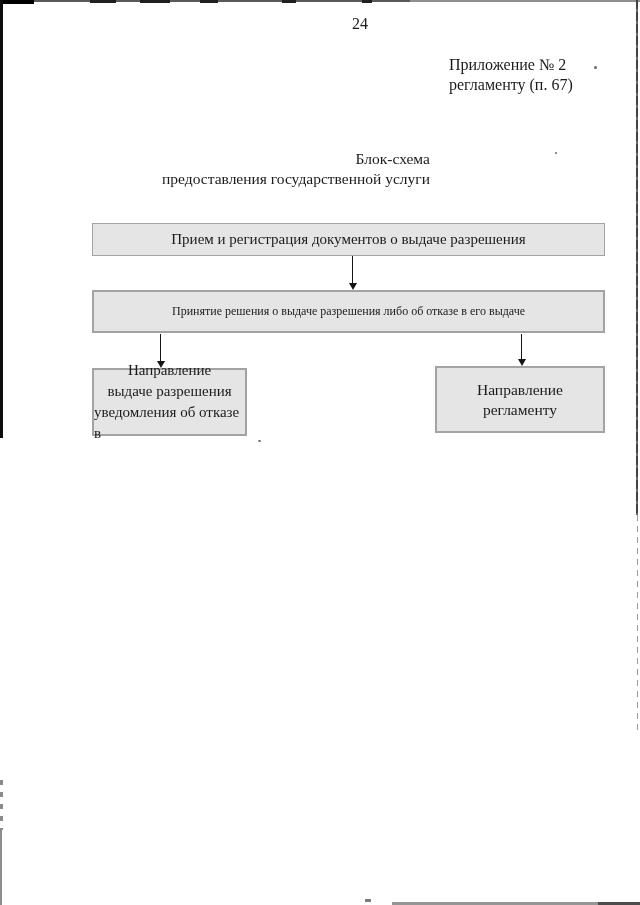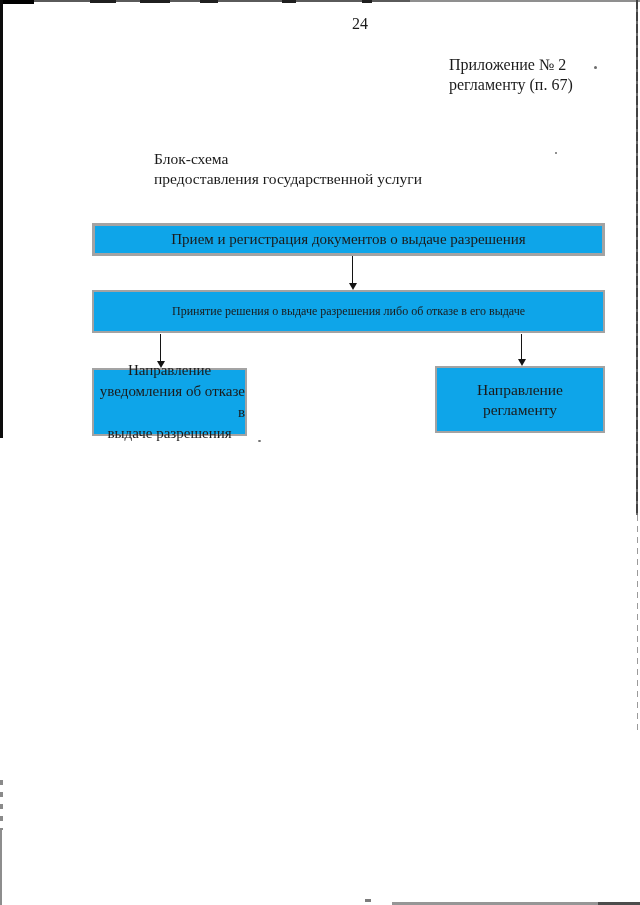--- a/index.html
+++ b/index.html
@@ -14,29 +14,29 @@
   .page-number{
     position:absolute;top:15px;left:348px;transform:translateX(-50%);
     font-size:16px;
     margin-left:12px;
   }
   .appendix{
     position:absolute;left:449px;top:55px;
     font-size:16px;line-height:19.5px;white-space:nowrap;
   }
   .doc-title{
-    position:absolute;left:288px;top:149px;transform:translateX(-50%);
-    text-align:left;font-size:15.5px;line-height:20px;white-space:nowrap;
+    position:absolute;left:296px;top:149px;transform:translateX(-50%);
+    text-align:right;font-size:15.5px;line-height:20px;white-space:nowrap;
   }
 
   .fc-box{
     position:absolute;box-sizing:border-box;
-    border:3px solid #a3a3a3;background:#0ea5e9;
+    border:1px solid #a3a3a3;background:#e5e5e5;
     display:flex;align-items:center;justify-content:center;
-    text-align:right;
+    text-align:left;
   }
   .box-reception{left:92px;top:223px;width:513px;height:33px;font-size:15px;}
   .box-decision{left:92px;top:290px;width:513px;height:43px;font-size:12px;border-width:2px;}
   .box-refusal{left:92px;top:368px;width:155px;height:68px;font-size:15px;line-height:21px;border-width:2px;flex-direction:column;}
   .box-permit{left:435px;top:366px;width:170px;height:67px;font-size:15.5px;line-height:20px;border-width:2px;flex-direction:column;}
 
   .arrow{position:absolute;width:9px;display:flex;flex-direction:column;align-items:center;}
   .arrow .shaft{width:1px;background:#141414;}
   .arrow .head{width:0;height:0;border-left:4px solid transparent;border-right:4px solid transparent;border-top:7px solid #141414;}
   .arrow-mid{left:348px;top:256px;}
@@ -104,22 +104,22 @@
     <div class="head"></div>
   </div>
 
   <div class="arrow arrow-right">
     <div class="shaft"></div>
     <div class="head"></div>
   </div>
 
   <div class="fc-box box-refusal">
     <div>Направление</div>
+    <div>выдаче разрешения</div>
     <div>уведомления об отказе в</div>
-    <div>выдаче разрешения</div>
   </div>
 
   <div class="fc-box box-permit">
     <div>Направление</div>
     <div>регламенту</div>
   </div>
 
   <div class="scan scan-top"></div>
   <div class="scan scan-top-light"></div>
   <div class="scan scan-top-corner"></div>

